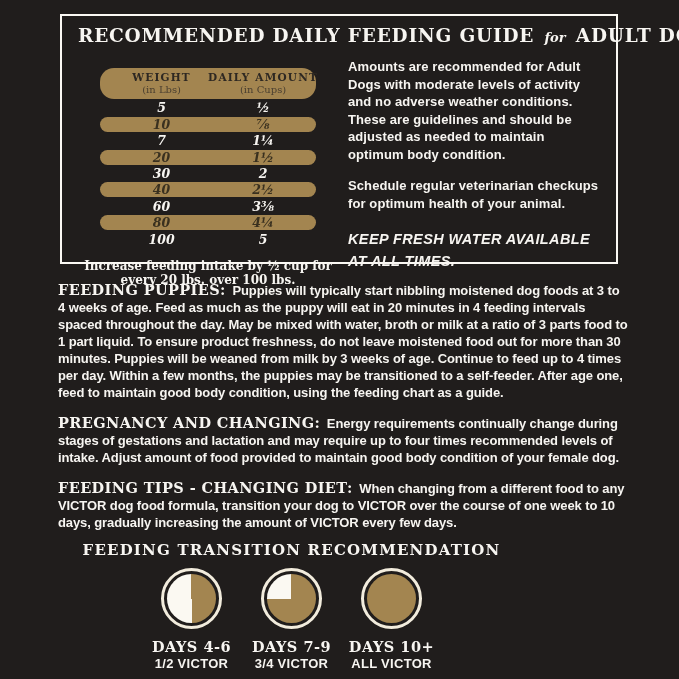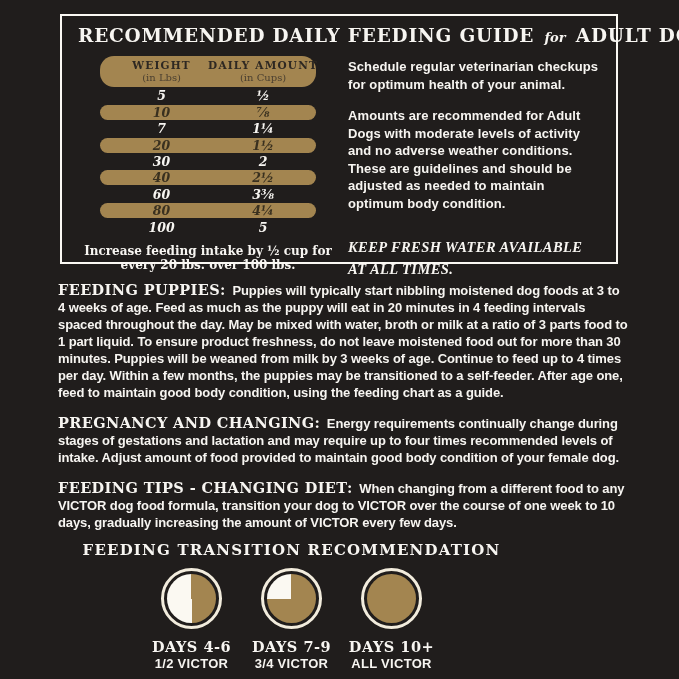--- a/index.html
+++ b/index.html
@@ -20,21 +20,21 @@
     font-family:"DejaVu Serif",serif;font-weight:bold;
     font-size:18.5px;letter-spacing:.8px;line-height:24px;
     white-space:nowrap;
   }
   .guide-title .for-word{
     font-style:italic;font-weight:bold;font-size:13px;
     letter-spacing:0;padding:0 3px;
   }
   .guide-content{display:flex;margin-top:6px;}
   .left-col{width:260px;flex:0 0 260px;}
-  .weight-table{width:216px;margin:0 auto;}
+  .weight-table{width:216px;margin:12px auto;}
   .t-head{
     display:grid;grid-template-columns:57% 43%;
     background:#a38550;border-radius:14px;
     color:#2e2822;padding:3px 0 4px 0;
   }
   .t-head .hcell{display:flex;flex-direction:column;align-items:center;justify-content:center;}
   .t-head .hcell.amount{padding-right:14%;}
   .h-label{
     font-family:"DejaVu Serif",serif;font-weight:bold;
     font-size:10.5px;letter-spacing:1.2px;white-space:nowrap;
@@ -57,23 +57,23 @@
     font-family:"DejaVu Serif",serif;font-weight:bold;
     font-size:12px;line-height:14.5px;
     width:250px;margin-left:auto;margin-right:auto;
   }
   .right-col{flex:1;margin-left:10px;padding-top:2px;}
   .note{
     font-size:13px;line-height:17.5px;font-weight:bold;
     letter-spacing:.1px;margin:0 0 14px 0;
   }
   .note-water{
-    font-family:Liberation Serif, serif;font-weight:bold;font-style:italic;
+    font-family:Liberation Sans, sans-serif;font-weight:bold;font-style:italic;
     font-size:14.5px;line-height:22px;letter-spacing:.4px;
-    margin-top:24px;
+    margin-top:16px;
   }
   
   .sections{position:absolute;left:58px;top:272px;width:572px;margin-top:9px;}
   .section{margin-bottom:13px;}
   .section-text{font-size:13px;line-height:17px;font-weight:bold;letter-spacing:-0.1px;}
   .section-heading{
     font-family:"DejaVu Serif",serif;font-weight:bold;font-style:normal;
     font-size:14.5px;letter-spacing:.4px;padding-right:3px;
   }
   
@@ -162,22 +162,22 @@
           <div class="t-row">
             <div class="t-cell">100</div>
             <div class="t-cell amount">5</div>
           </div>
         </div>
 
         <div class="t-footnote">Increase feeding intake by ½ cup for every 20 lbs. over 100 lbs.</div>
       </div>
 
       <div class="right-col">
+        <p class="note">Amounts are recommended for Adult Dogs with moderate levels of activity and no adverse weather conditions. These are guidelines and should be adjusted as needed to maintain optimum body condition.</p>
         <p class="note">Schedule regular veterinarian checkups for optimum health of your animal.</p>
-        <p class="note">Amounts are recommended for Adult Dogs with moderate levels of activity and no adverse weather conditions. These are guidelines and should be adjusted as needed to maintain optimum body condition.</p>
         <p class="note note-water">KEEP FRESH WATER AVAILABLE AT ALL TIMES.</p>
       </div>
 
     </div>
   </div>
 
   <div class="sections">
     <div class="section">
       <div class="section-text">
         <span class="section-heading">FEEDING PUPPIES:</span>

